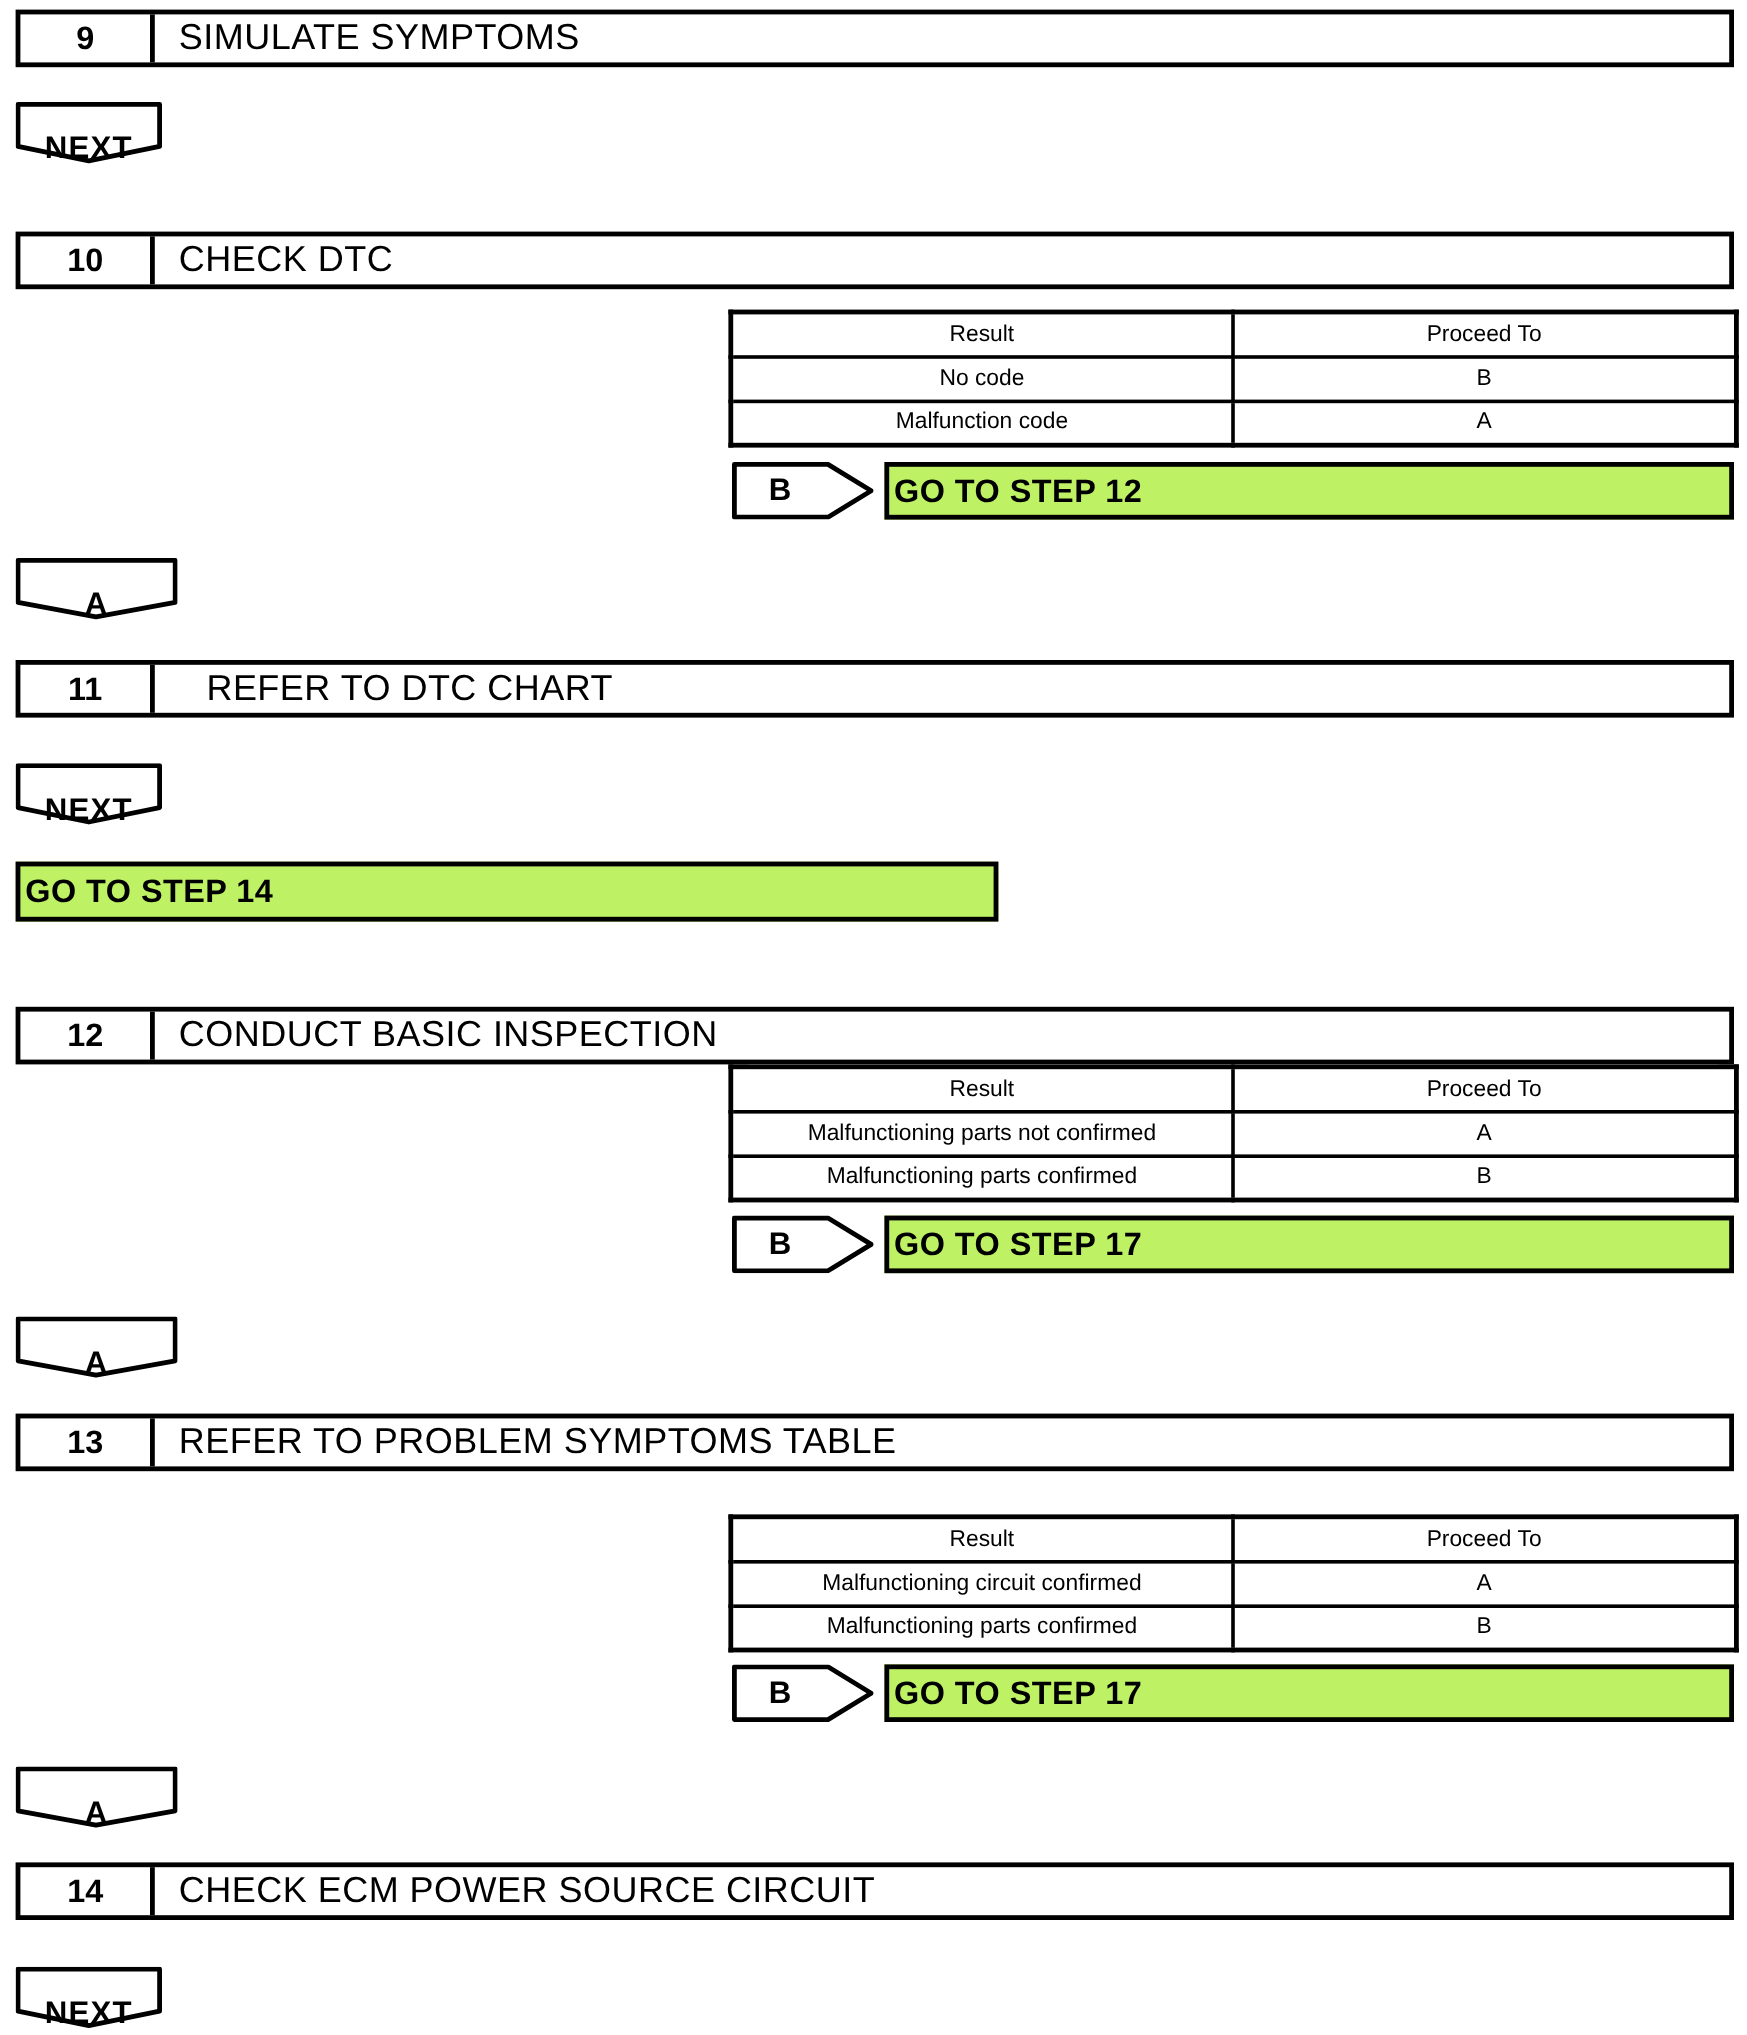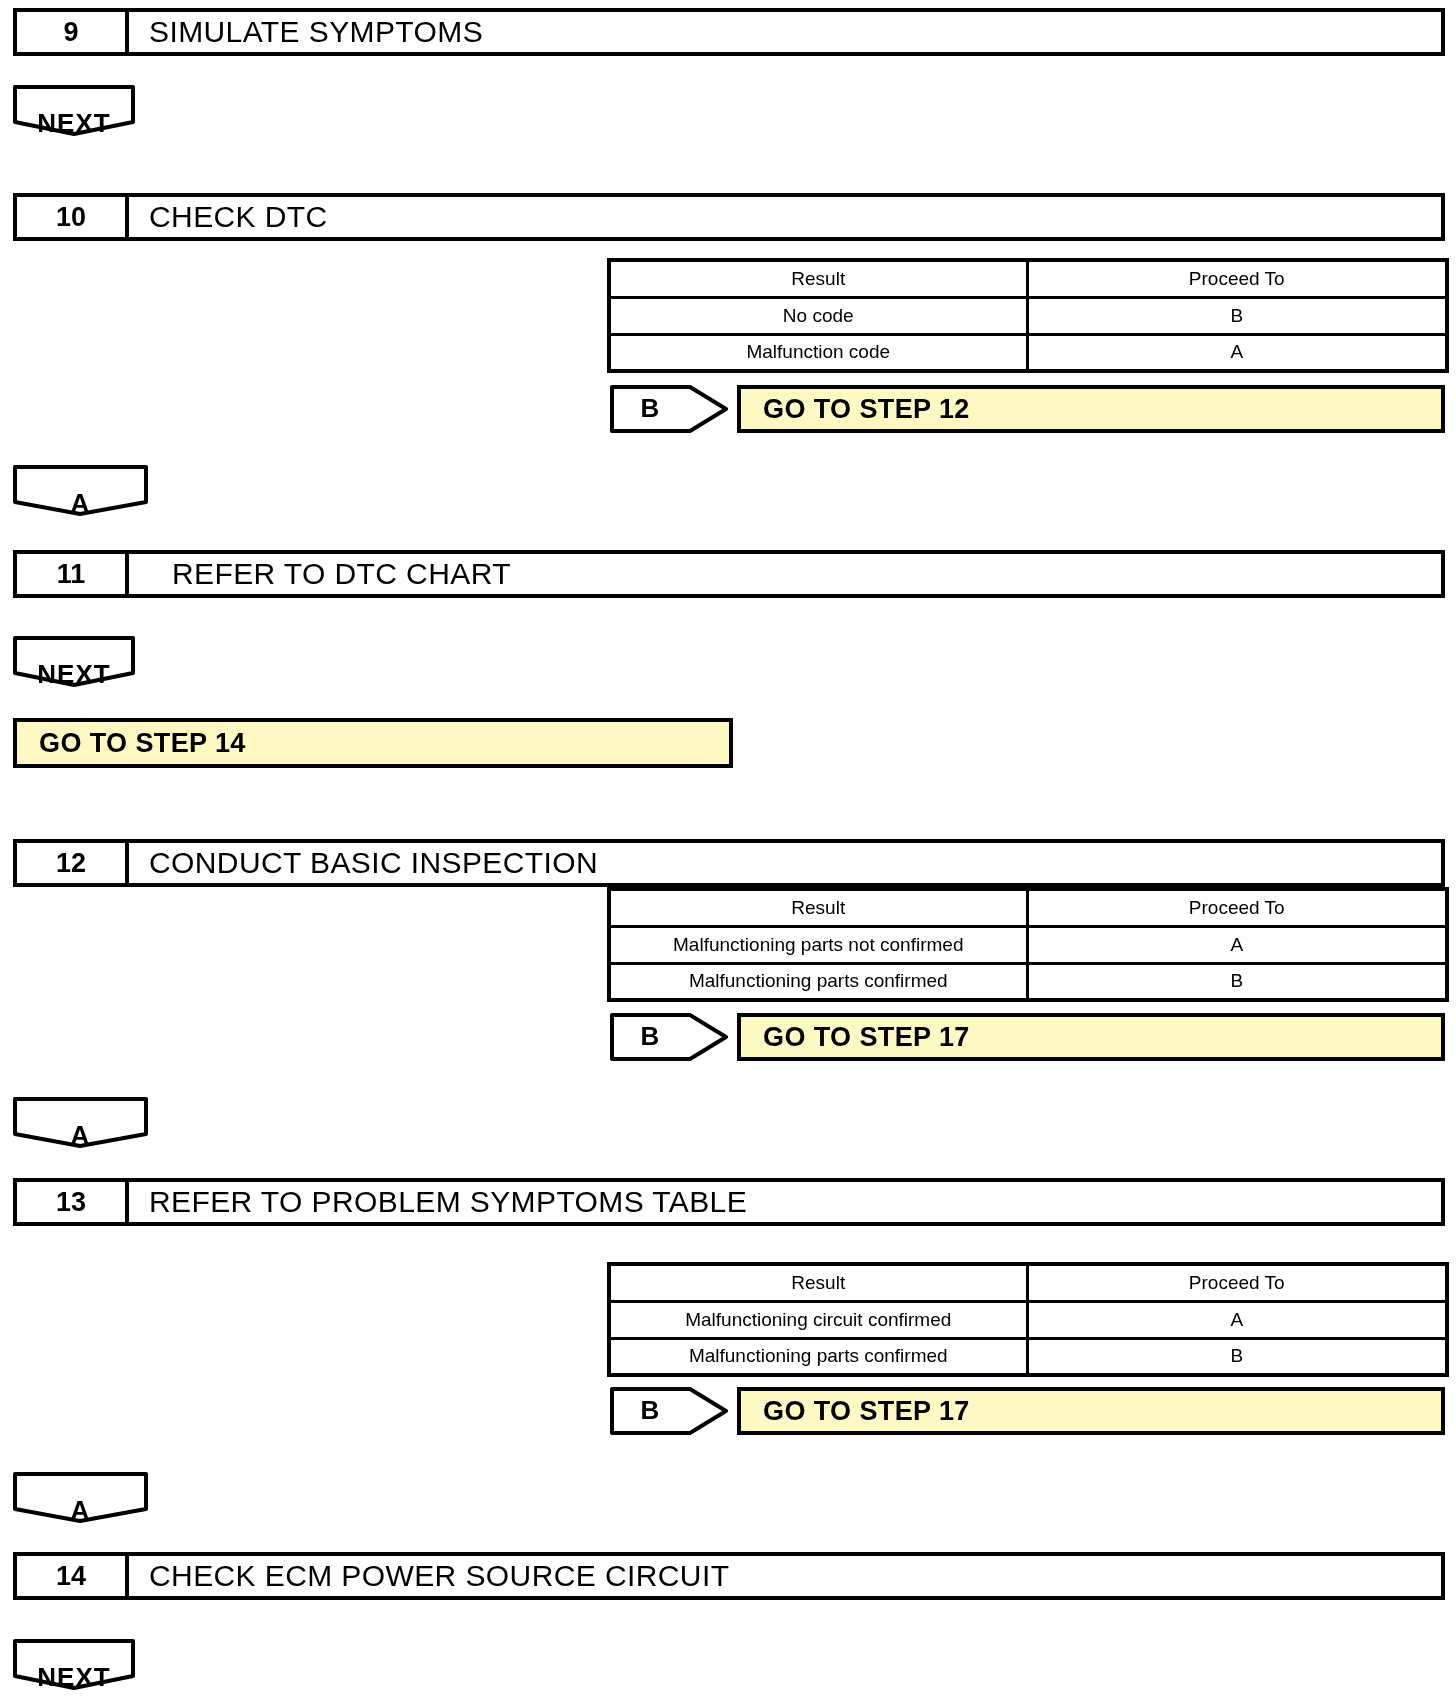--- a/index.html
+++ b/index.html
@@ -77,39 +77,39 @@
   .b-tag svg { position:absolute; left:0; top:0; }
   .b-tag .conn-label {
     position:absolute;
     left:0; width:80px; top:8px;
     text-align:center;
     font-weight:bold;
     font-size:26px;
   }
   .goto-box {
     border:4px solid #000;
-    background:#fef9c3;
+    background:#bef264;
     display:flex;
     align-items:center;
-    padding-left:22px;
+    padding-left:4px;
     font-weight:bold;
     font-size:27px;
     letter-spacing:0.4px;
     white-space:nowrap;
   }
   .b-row .goto-box {
     margin-left:9px;
     width:708px;
     height:48px;
   }
   .goto-standalone {
     position:absolute;
     left:13px;
     top:718px;
-    width:720px;
+    width:819px;
     height:50px;
   }
 
   
   .result-table {
     position:absolute;
     left:607px;
     width:838px;
     border-collapse:collapse;
     table-layout:fixed;

